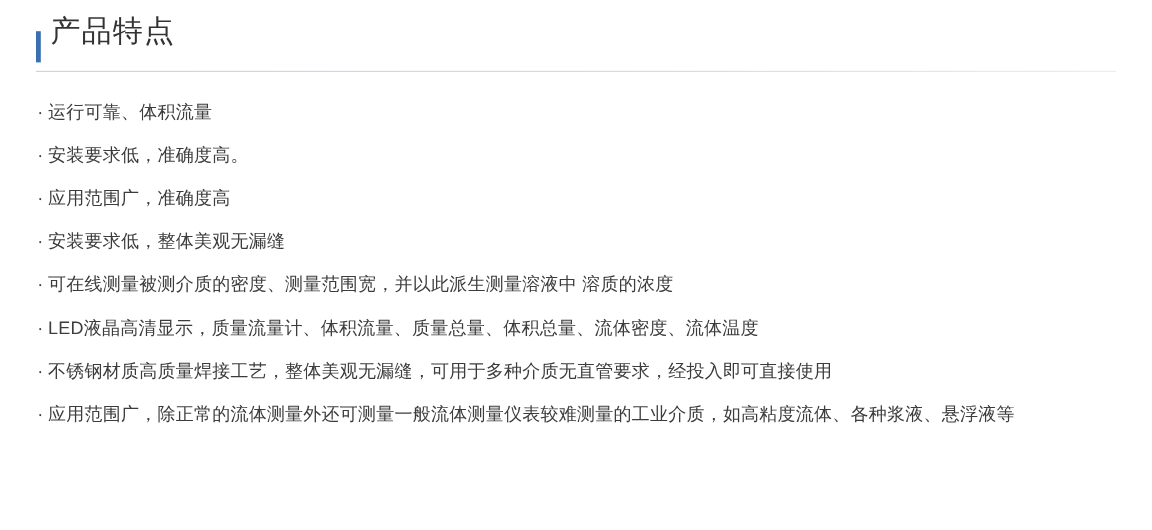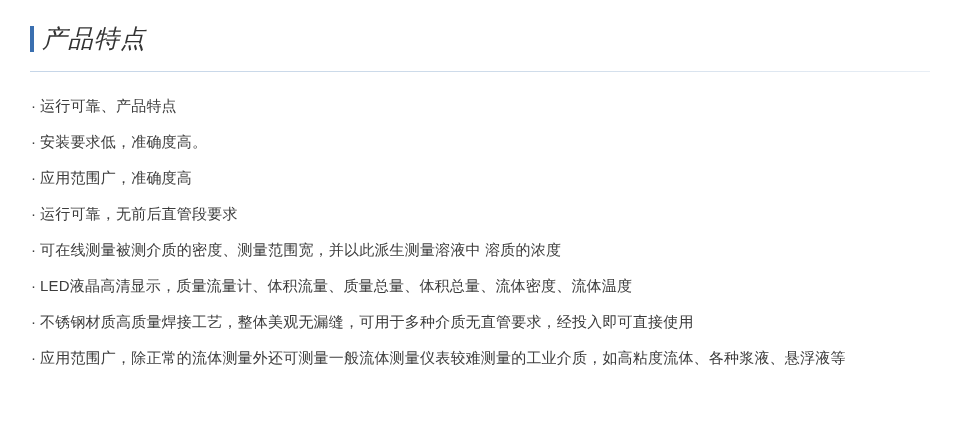--- a/index.html
+++ b/index.html
@@ -16,23 +16,22 @@
   }
   .page {
     position: relative;
     width: 960px;
     height: 442px;
     box-sizing: border-box;
     padding: 0 30px;
   }
   .title-block {
     position: relative;
-    padding-top: 22px;
+    padding-top: 10px;
     padding-left: 12px;
-    font-style: italic;
   }
   .title-bar {
     position: absolute;
     left: 0;
     top: 26px;
     width: 4px;
     height: 26px;
     background: #3a6fb0;
   }
   .title-text {
@@ -85,33 +84,33 @@
   <div class="title-block">
     <span class="title-bar"></span>
     <h1 class="title-text">产品特点</h1>
   </div>
 
   <div class="divider"></div>
 
   <ul class="features">
     <li class="feature-item">
       <span class="bullet">·</span>
-      <span class="feature-text">运行可靠、产品特点</span>
+      <span class="feature-text">运行可靠、体积流量</span>
     </li>
     <li class="feature-item">
       <span class="bullet">·</span>
       <span class="feature-text">安装要求低，准确度高。</span>
     </li>
     <li class="feature-item">
       <span class="bullet">·</span>
       <span class="feature-text">应用范围广，准确度高</span>
     </li>
     <li class="feature-item">
       <span class="bullet">·</span>
-      <span class="feature-text">运行可靠，无前后直管段要求</span>
+      <span class="feature-text">安装要求低，整体美观无漏缝</span>
     </li>
     <li class="feature-item">
       <span class="bullet">·</span>
       <span class="feature-text">可在线测量被测介质的密度、测量范围宽，并以此派生测量溶液中 溶质的浓度</span>
     </li>
     <li class="feature-item">
       <span class="bullet">·</span>
       <span class="feature-text">LED液晶高清显示，质量流量计、体积流量、质量总量、体积总量、流体密度、流体温度</span>
     </li>
     <li class="feature-item">

